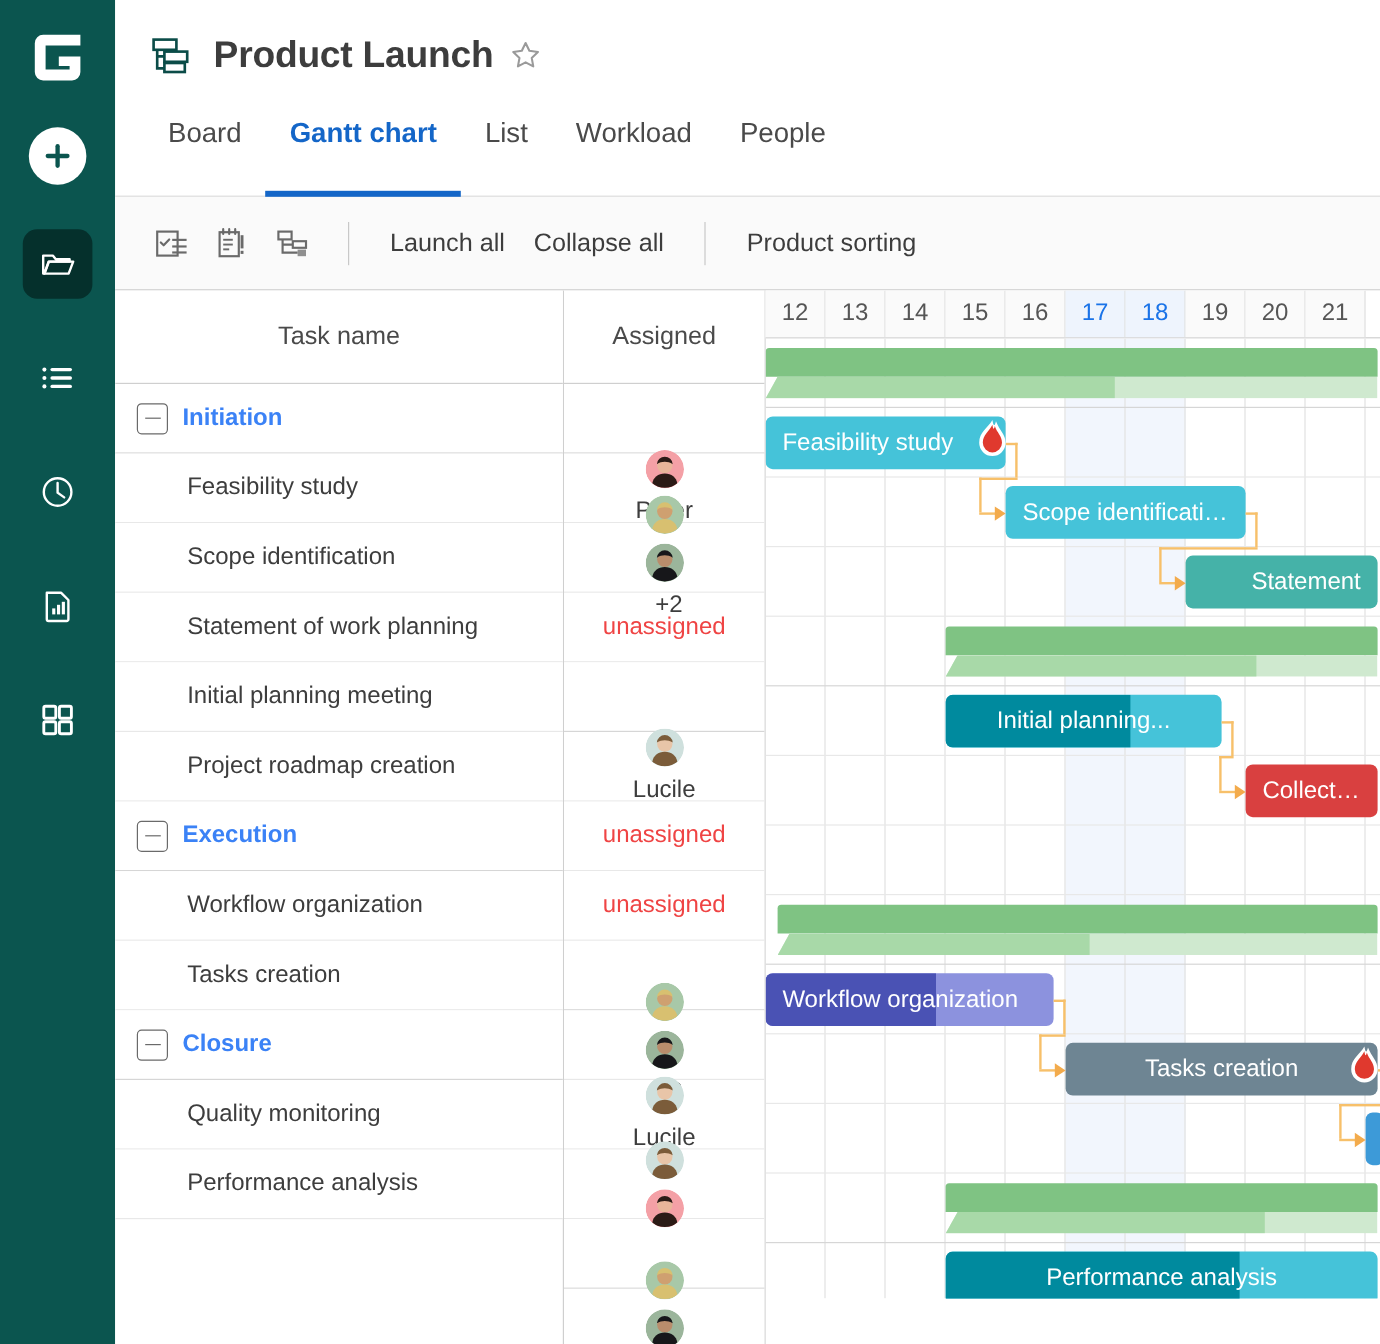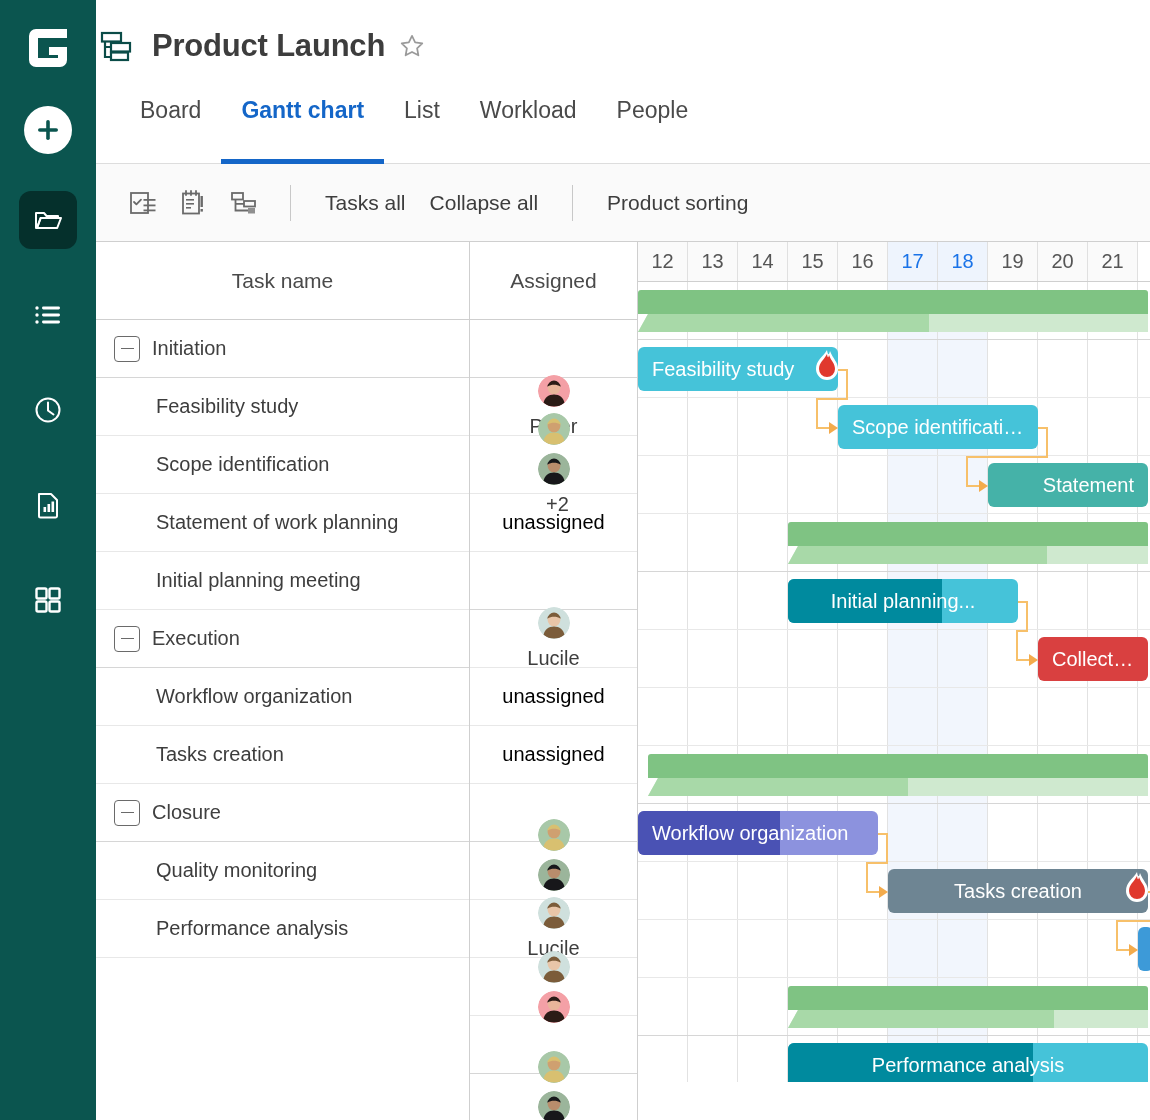--- a/index.html
+++ b/index.html
@@ -35,21 +35,21 @@
     display: flex; align-items: center; justify-content: center;
     cursor: pointer;
   }
   .side-icon.active { background: #05302c; }
 
   
   .main { flex: 1; display: flex; flex-direction: column; min-width: 0; background: #fff; }
 
   .titlebar {
     height: 92px; display: flex; align-items: center;
-    gap: 18px;
+    padding-left: 26px; gap: 18px;
   }
   .proj-icon { width: 38px; height: 38px; display: flex; align-items: center; justify-content: center; }
   .proj-title {
     font-size: 31px; font-weight: bold; color: #3d3d3d; letter-spacing: -0.2px;
   }
   .star-icon { width: 26px; height: 26px; display:flex; align-items:center; justify-content:center; cursor:pointer; margin-left:-4px;}
 
   .tabs {
     height: 72px; display: flex; align-items: flex-start;
     padding-left: 24px; gap: 0;
@@ -102,30 +102,30 @@
   .row.group { border-bottom: 1px solid #d6d6d6; }
 
   .task-cell { padding-left: 18px; display: flex; align-items: center; gap: 12px; height:100%; }
   .toggle {
     width: 26px; height: 26px; border: 1.6px solid #6a6a6a; border-radius: 4px;
     display: flex; align-items: center; justify-content: center; flex: 0 0 26px;
     cursor: pointer;
   }
   .toggle::before { content: ""; width: 13px; height: 1.8px; background: #6a6a6a; }
   .task-name { font-size: 20px; color: #3d3d3d; white-space: nowrap; }
-  .task-name.grp { font-weight: normal; color: #404040; }
+  .task-name.grp { font-weight: bold; color: #3b82f6; }
   .task-name.child { padding-left: 42px; }
 
   .assigned-cell {
     height: 100%; width: 100%;
     display: flex; align-items: center; justify-content: center; gap: 8px; flex-direction: column;
   }
   .avatar { width: 32px; height: 32px; border-radius: 50%; overflow: hidden; flex: 0 0 32px; position: relative; }
   .assignee-name { font-size: 20px; color: #3d3d3d; }
-  .unassigned { font-size: 20px; color: #000000; }
+  .unassigned { font-size: 20px; color: #ef4444; }
   .plus-n { font-size: 20px; color: #3d3d3d; margin-left: 8px; }
 
   
   .tl-month {
     height: 38px; display: flex; align-items: center; justify-content: center;
     font-size: 19px; color: #8a8a8a; border-bottom: 1px solid #e0e0e0;
     background: #fff;
   }
   .tl-days { height: 40px; display: flex; border-bottom: 1px solid #cfcfcf; background: #fff; }
   .tl-day {
@@ -294,21 +294,21 @@
       </div>
       <div class="tb-icon">
         <svg width="32" height="32" viewBox="0 0 32 32" aria-hidden="true">
           <rect x="5" y="6" width="11" height="6.5" fill="none" stroke="#6a6a6a" stroke-width="1.8"></rect>
           <rect x="17" y="14" width="11" height="5.5" fill="none" stroke="#6a6a6a" stroke-width="1.8"></rect>
           <rect x="21" y="21" width="7" height="5.5" fill="#8f8f8f"></rect>
           <path d="M8.5 12.5 V23.5 H21 M8.5 16.8 H17" fill="none" stroke="#6a6a6a" stroke-width="1.8"></path>
         </svg>
       </div>
       <div class="tb-sep"></div>
-      <div class="tb-text">Tasks all</div>
+      <div class="tb-text">Launch all</div>
       <div class="tb-text">Collapse all</div>
       <div class="tb-sep"></div>
       <div class="tb-text">Product sorting</div>
     </div>
 
     <div class="gantt">
 
       <div class="grid-col-task">
         <div class="colhead">Task name</div>
         <div id="task-rows">
@@ -333,20 +333,26 @@
             <div class="row">
               <div class="task-cell">
 
       <span class="task-name child">Statement of work planning</span>
     </div>
             </div>
             <div class="row">
               <div class="task-cell">
 
       <span class="task-name child">Initial planning meeting</span>
+    </div>
+            </div>
+            <div class="row">
+              <div class="task-cell">
+
+      <span class="task-name child">Project roadmap creation</span>
     </div>
             </div>
             <div class="row group">
               <div class="task-cell">
       <span class="toggle"></span>
       <span class="task-name grp">Execution</span>
     </div>
             </div>
             <div class="row">
               <div class="task-cell">

